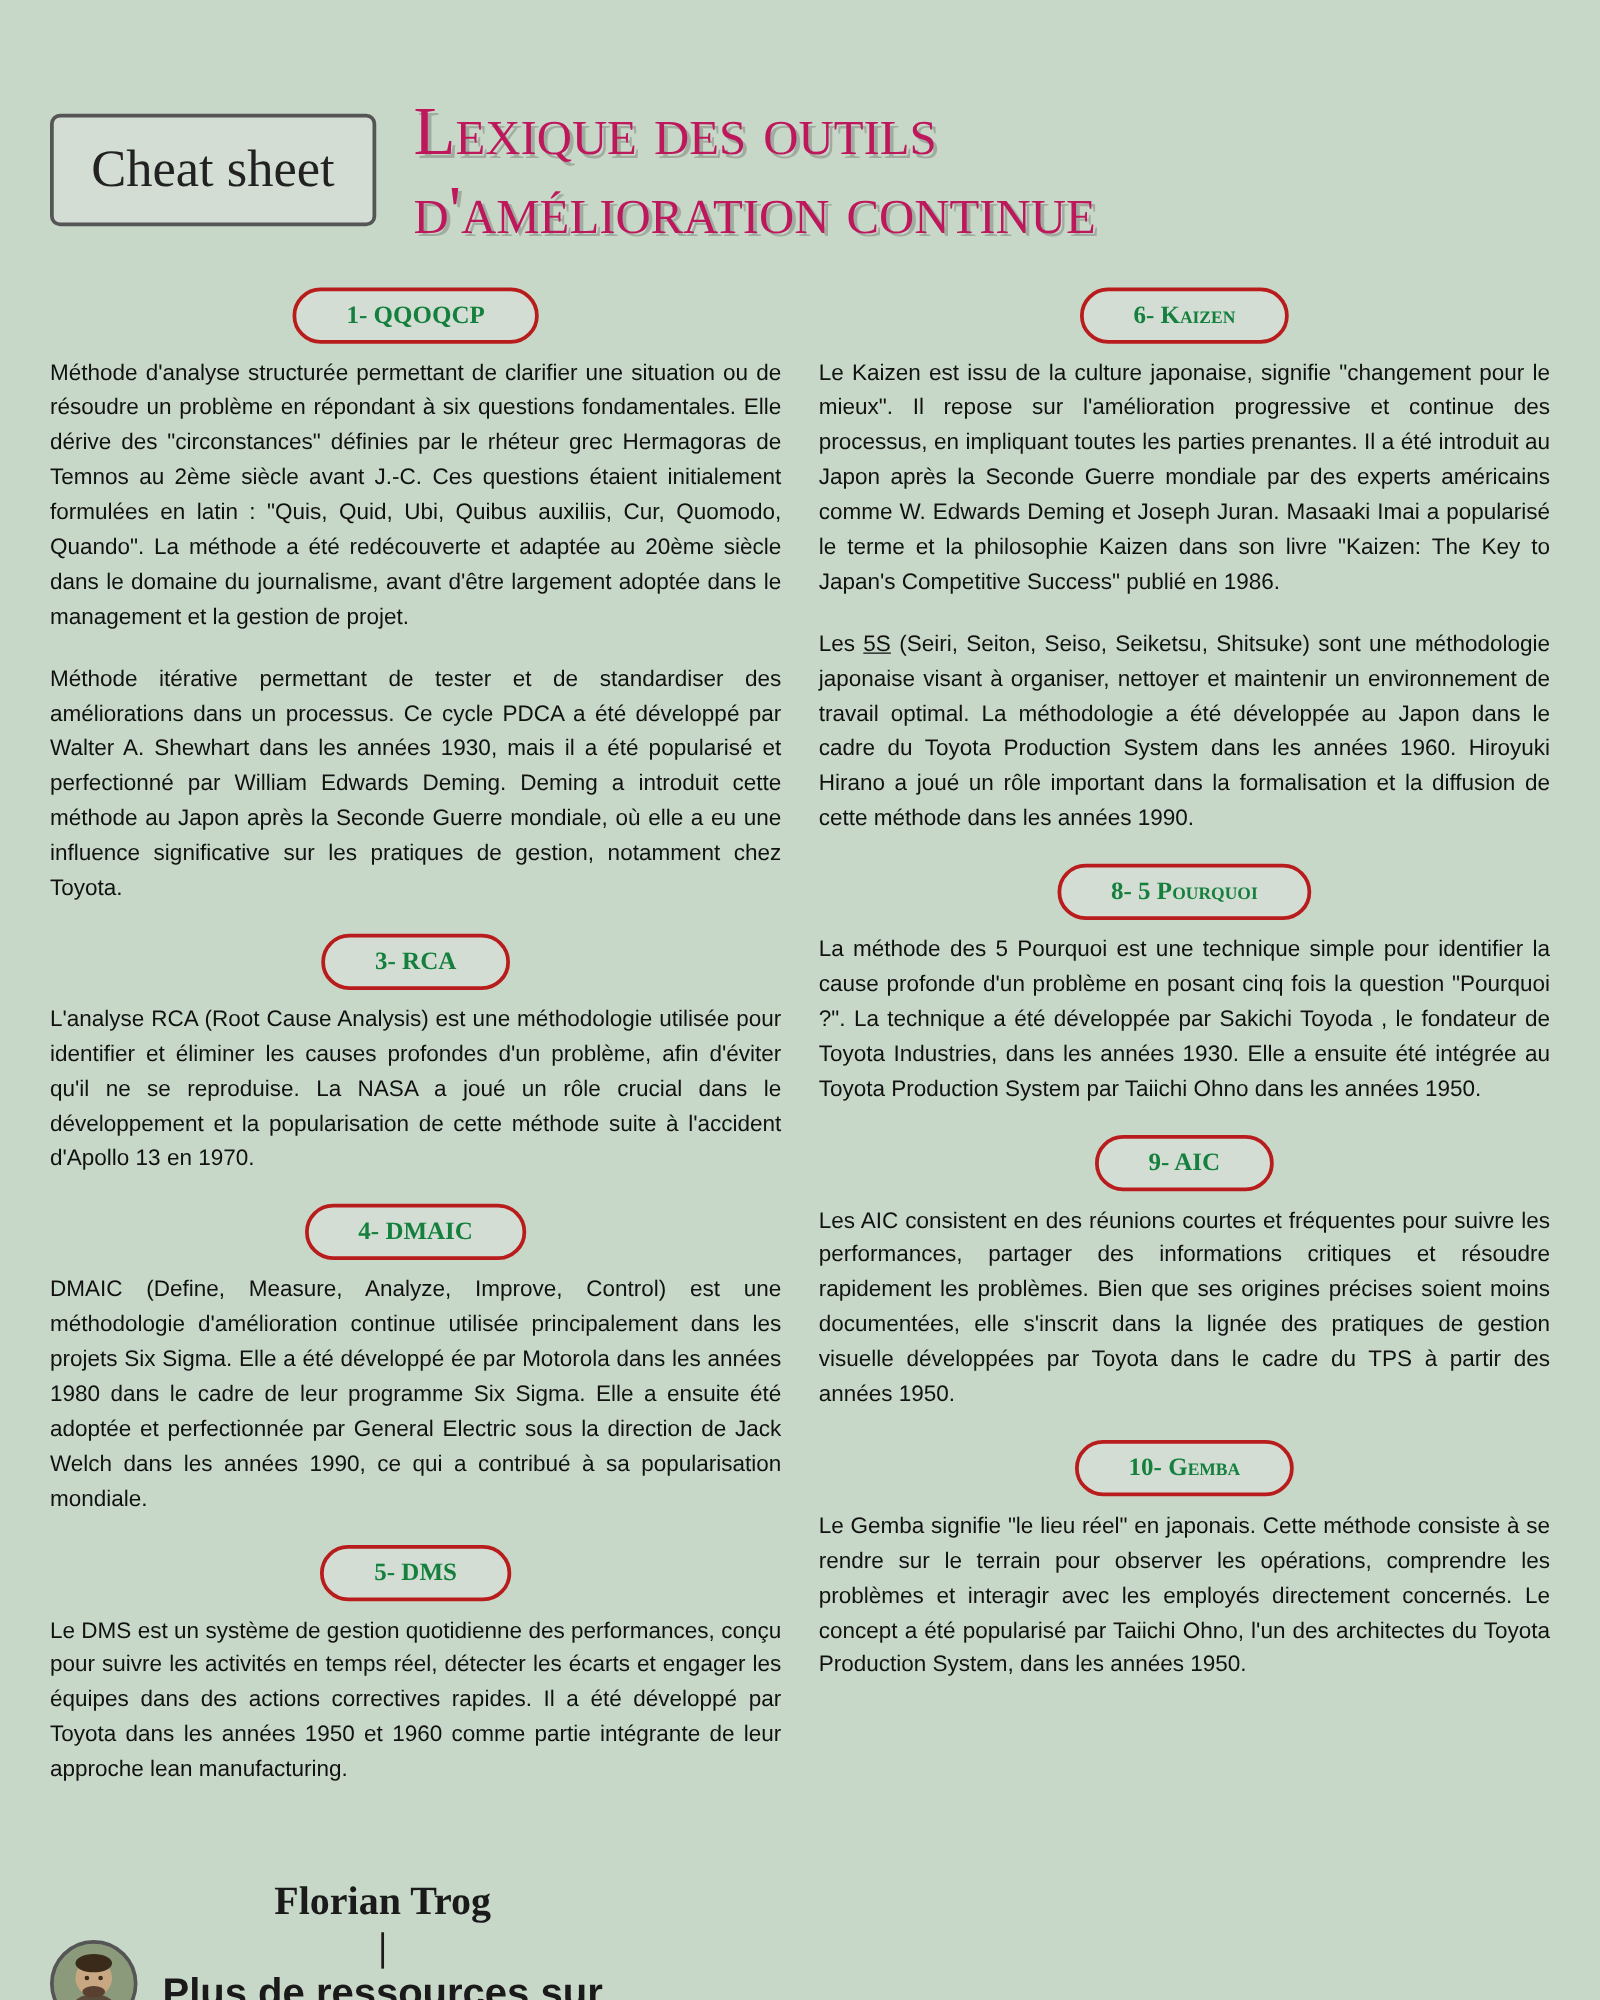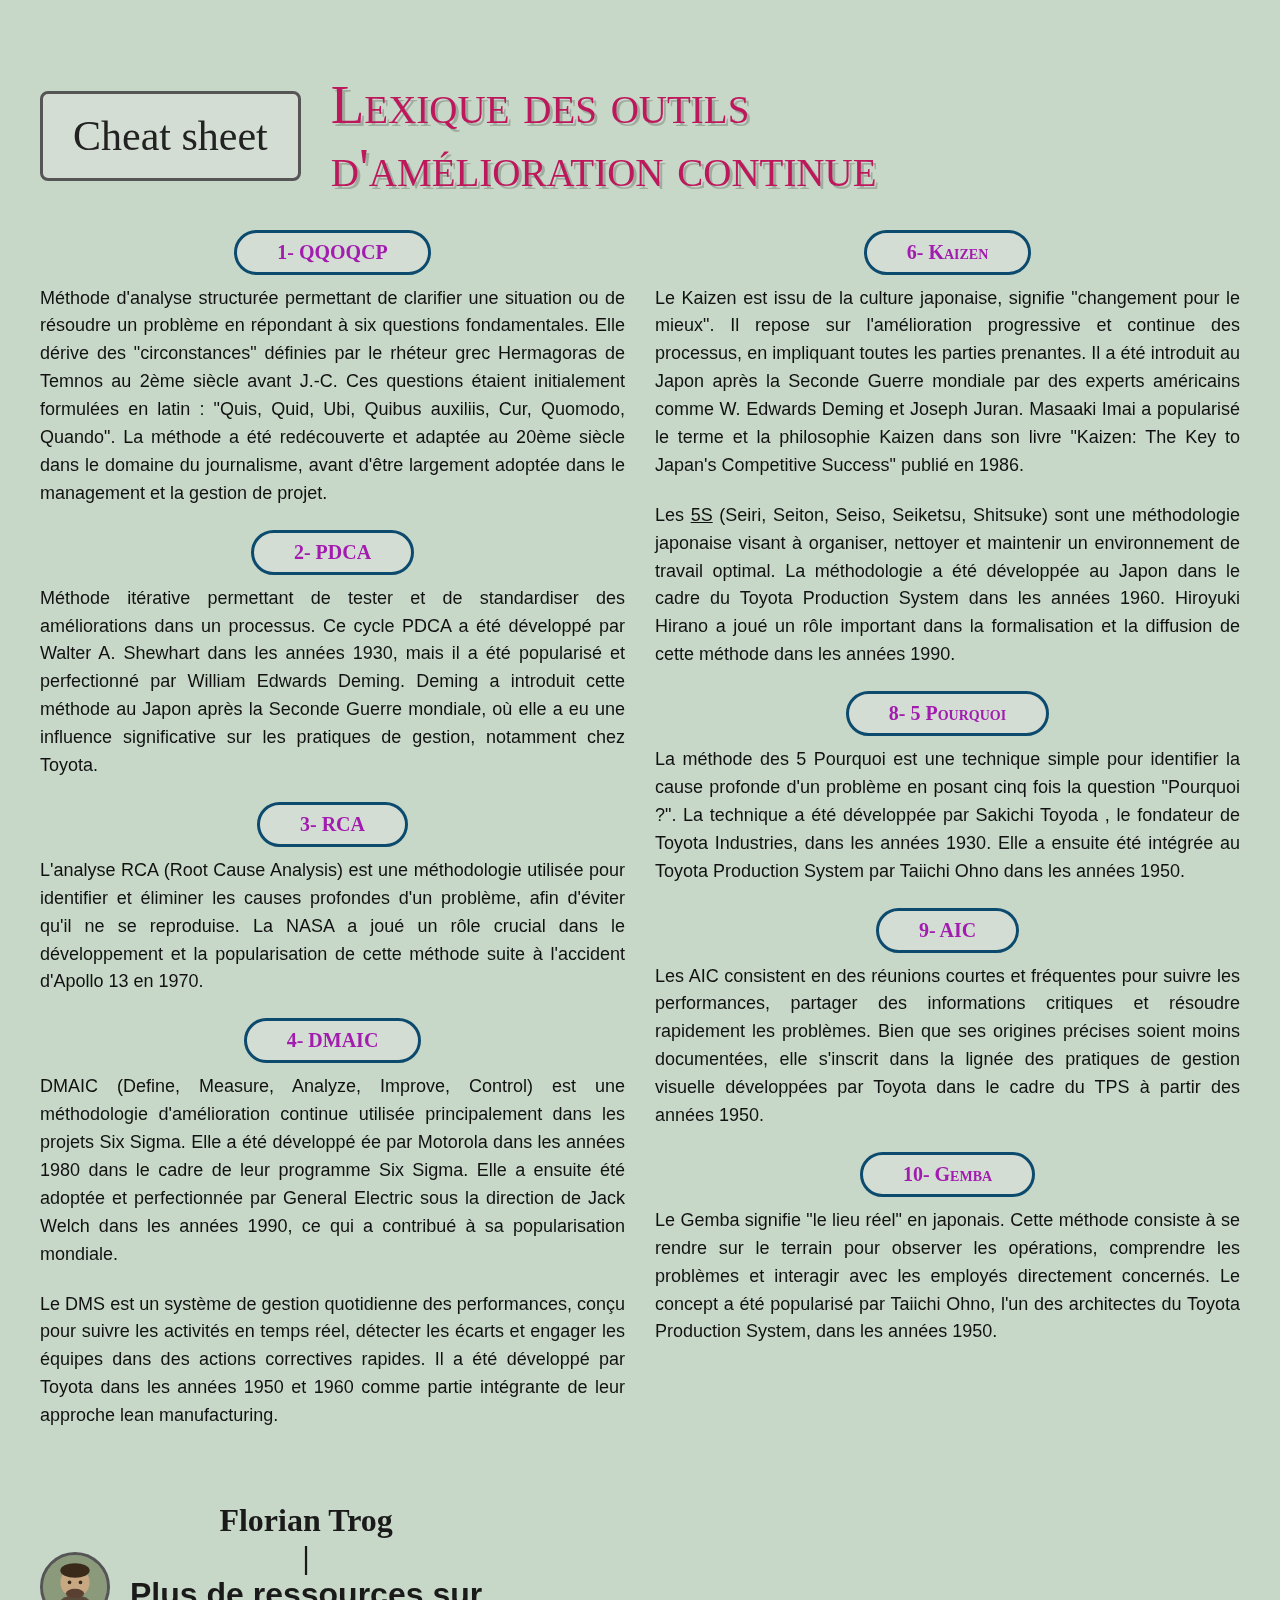--- a/index.html
+++ b/index.html
@@ -67,27 +67,27 @@
     }
 
     .section-title-wrap {
       display: flex;
       justify-content: center;
       margin-bottom: 10px;
     }
 
     .section-title {
       background-color: #d4ddd4;
-      border: 3px solid #0c4a6e;
+      border: 3px solid #b91c1c;
       border-radius: 30px;
       padding: 8px 40px;
       font-size: 20px;
       font-family: 'Georgia', serif;
       font-weight: bold;
-      color: #a21caf;
+      color: #15803d;
       text-align: center;
       display: inline-block;
       font-variant: small-caps;
     }
 
     .section-body {
       font-size: 18px;
       font-family: 'Arial', sans-serif;
       color: #111;
       line-height: 1.55;
@@ -187,41 +187,41 @@
     <div>
 
       <div class="section">
         <div class="section-title-wrap">
           <div class="section-title">1- QQOQCP</div>
         </div>
         <div class="section-body">Méthode d'analyse structurée permettant de clarifier une situation ou de résoudre un problème en répondant à six questions fondamentales. Elle dérive des "circonstances" définies par le rhéteur grec Hermagoras de Temnos au 2ème siècle avant J.-C. Ces questions étaient initialement formulées en latin : "Quis, Quid, Ubi, Quibus auxiliis, Cur, Quomodo, Quando". La méthode a été redécouverte et adaptée au 20ème siècle dans le domaine du journalisme, avant d'être largement adoptée dans le management et la gestion de projet.</div>
       </div>
 
       <div class="section">
-        <div class="section-title-wrap">
-          <div class="section-title">2- PDCA</div>
-        </div>
         <div class="section-body">Méthode itérative permettant de tester et de standardiser des améliorations dans un processus. Ce cycle PDCA a été développé par Walter A. Shewhart dans les années 1930, mais il a été popularisé et perfectionné par William Edwards Deming. Deming a introduit cette méthode au Japon après la Seconde Guerre mondiale, où elle a eu une influence significative sur les pratiques de gestion, notamment chez Toyota.</div>
       </div>
 
       <div class="section">
         <div class="section-title-wrap">
           <div class="section-title">3- RCA</div>
         </div>
         <div class="section-body">L'analyse RCA (Root Cause Analysis) est une méthodologie utilisée pour identifier et éliminer les causes profondes d'un problème, afin d'éviter qu'il ne se reproduise. La NASA a joué un rôle crucial dans le développement et la popularisation de cette méthode suite à l'accident d'Apollo 13 en 1970.</div>
       </div>
 
       <div class="section">
         <div class="section-title-wrap">
           <div class="section-title">4- DMAIC</div>
         </div>
         <div class="section-body">DMAIC (Define, Measure, Analyze, Improve, Control) est une méthodologie d'amélioration continue utilisée principalement dans les projets Six Sigma. Elle a été développé ée par Motorola dans les années 1980 dans le cadre de leur programme Six Sigma. Elle a ensuite été adoptée et perfectionnée par General Electric sous la direction de Jack Welch dans les années 1990, ce qui a contribué à sa popularisation mondiale.</div>
       </div>
 
       <div class="section">
+        <div class="section-title-wrap">
+          <div class="section-title">5- DMS</div>
+        </div>
         <div class="section-body">Le DMS est un système de gestion quotidienne des performances, conçu pour suivre les activités en temps réel, détecter les écarts et engager les équipes dans des actions correctives rapides. Il a été développé par Toyota dans les années 1950 et 1960 comme partie intégrante de leur approche lean manufacturing.</div>
       </div>
 
     </div>
 
     <div>
 
       <div class="section">
         <div class="section-title-wrap">
           <div class="section-title">6- Kaizen</div>

